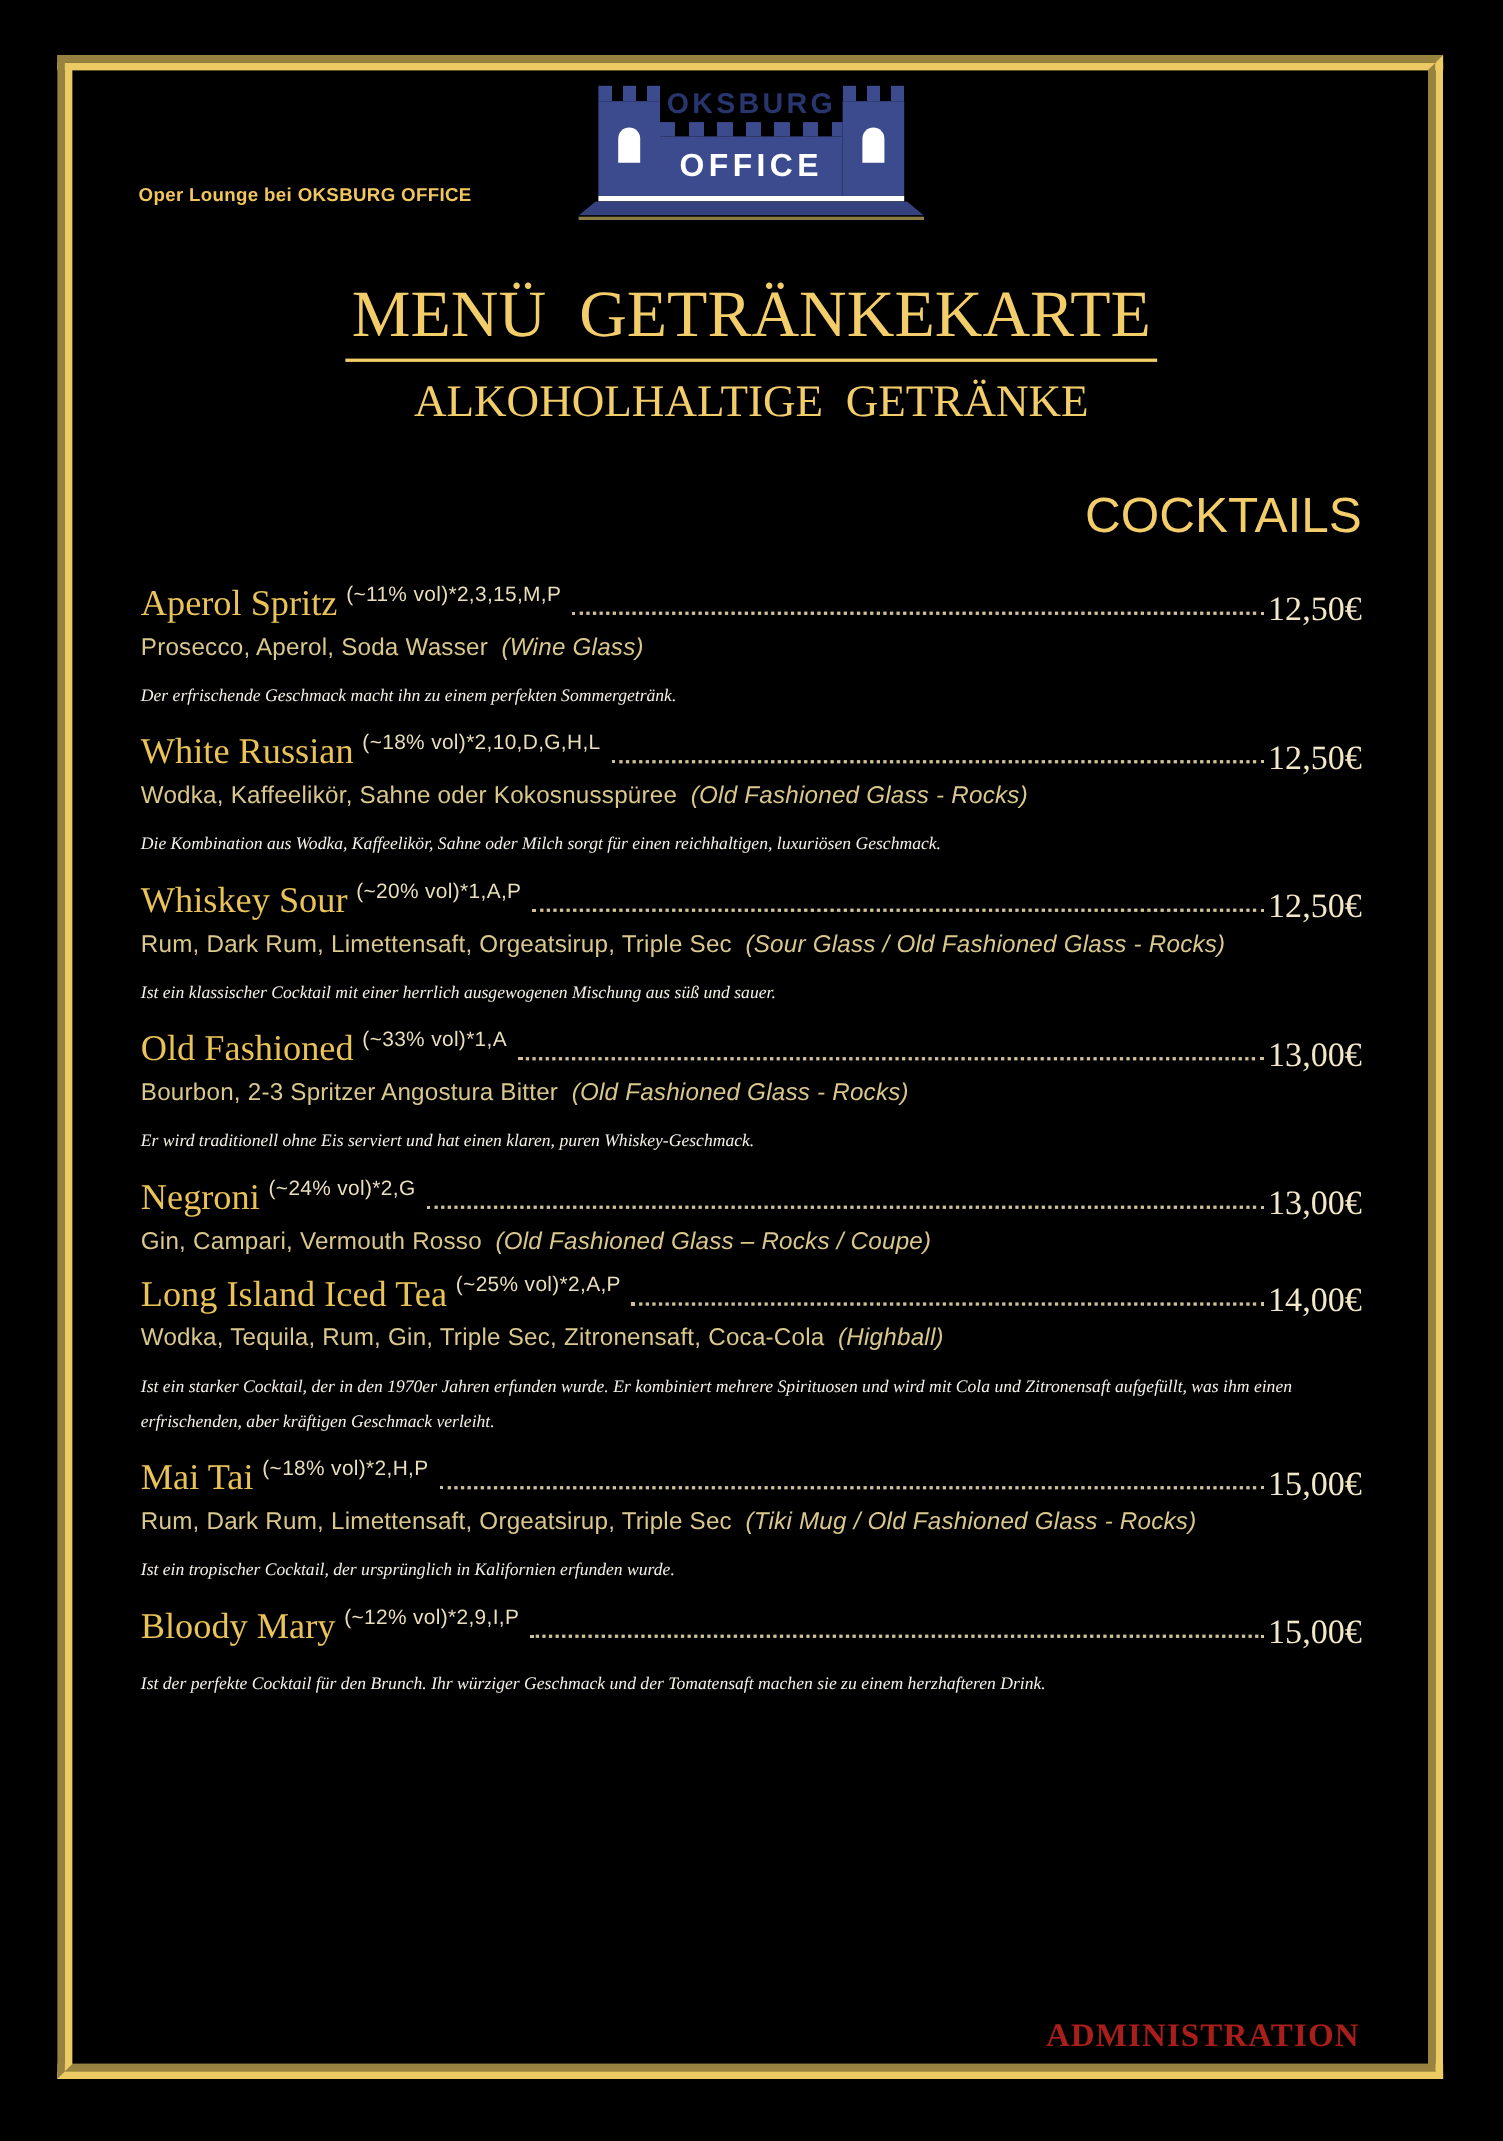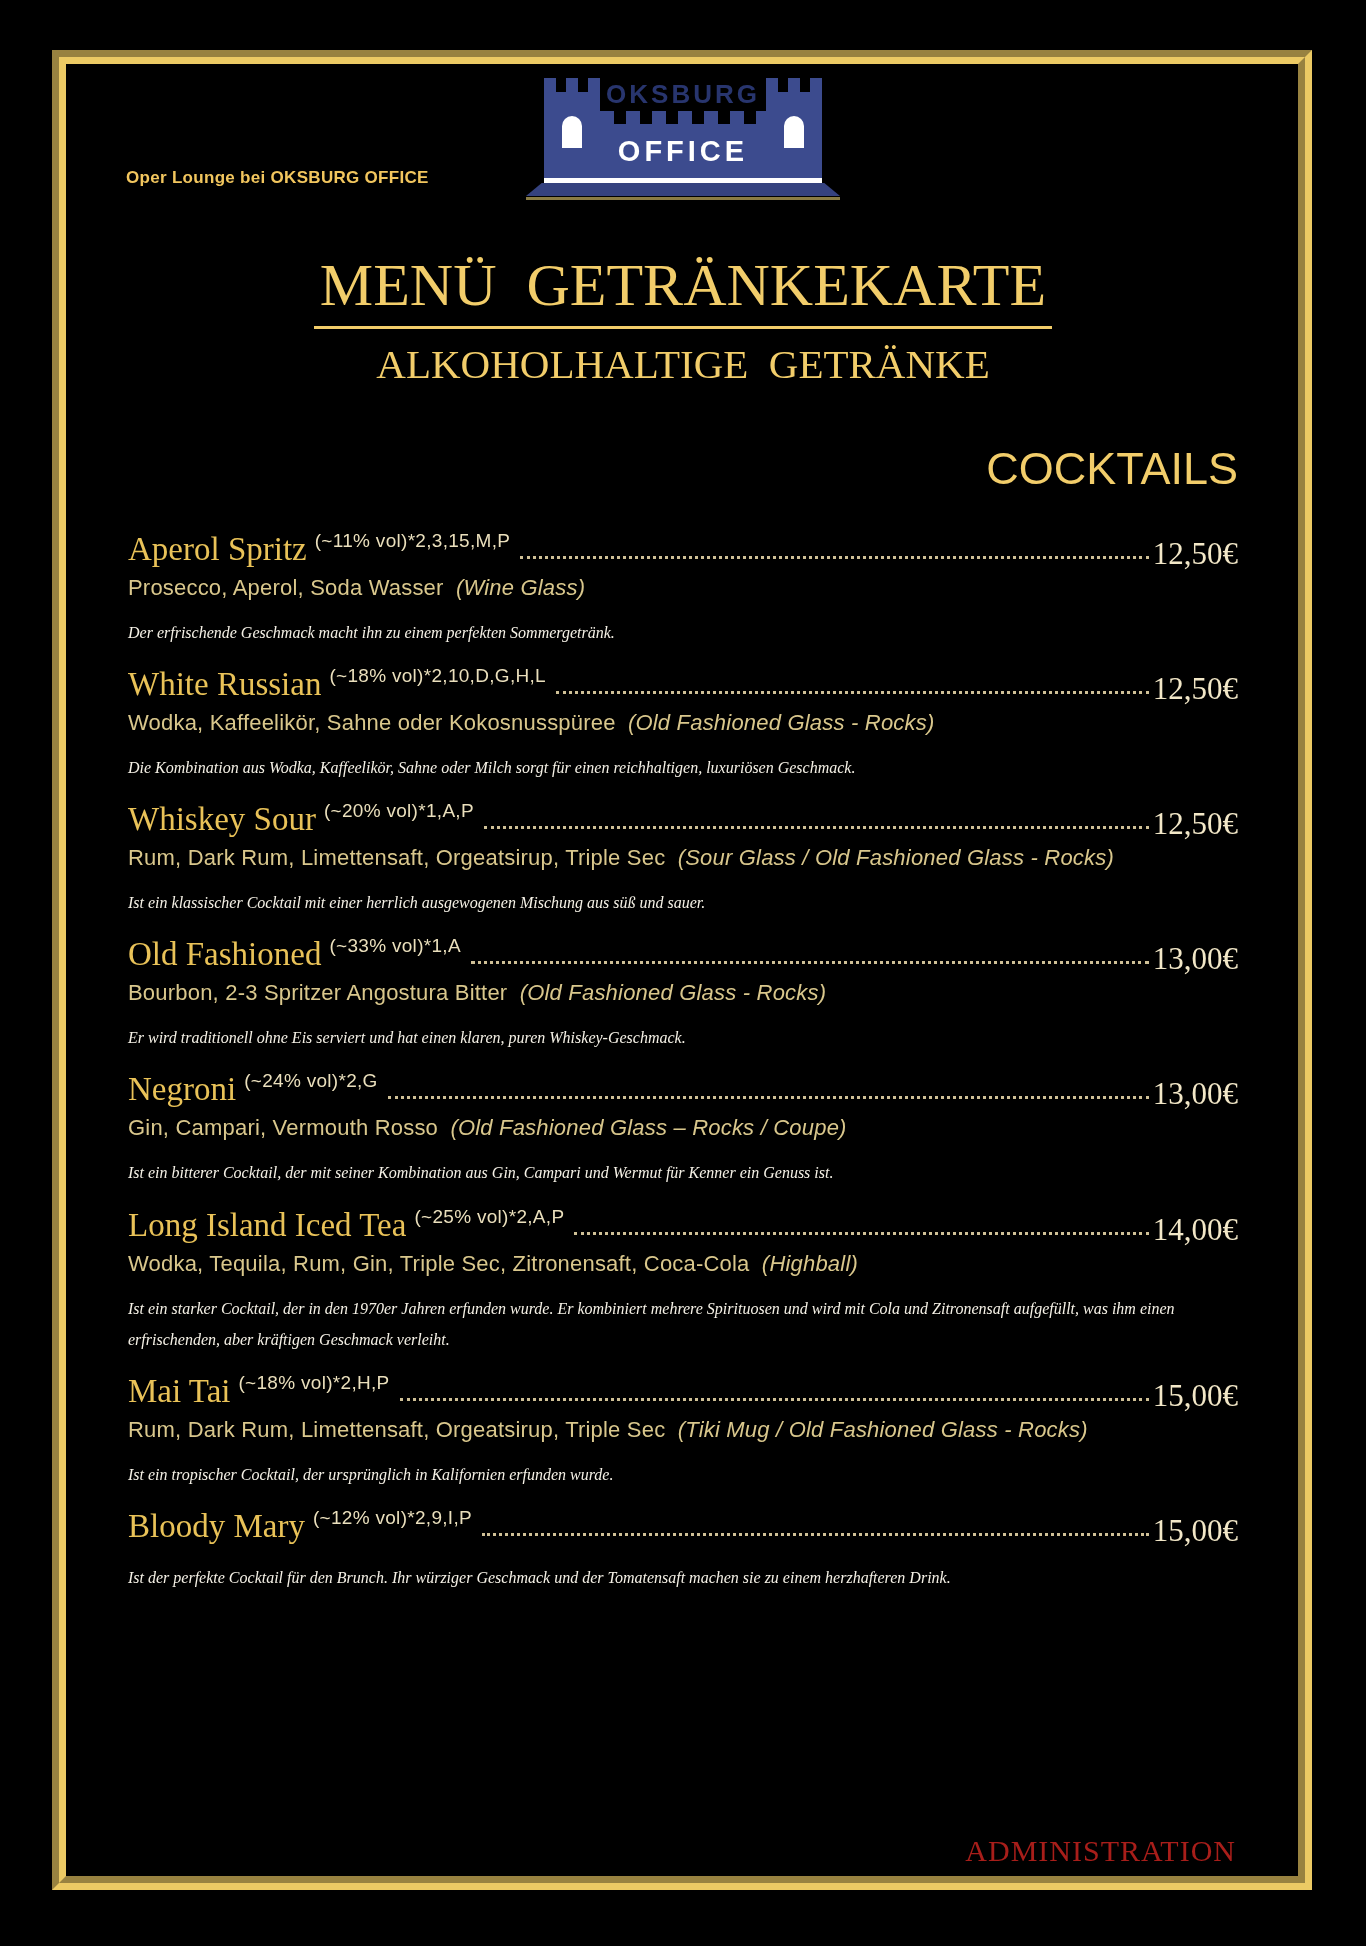--- a/index.html
+++ b/index.html
@@ -99,21 +99,21 @@
   }
   .glass{font-style:italic;margin-left:6px;}
   .item-desc{
     margin-top:16px;
     font-family:Liberation Serif, serif;font-style:italic;
     font-size:16px;color:var(--desc-white,#f5f1e6);line-height:1.95;
   }
   
   .admin{
     position:absolute;right:130px;top:1834px;
-    font-family:"Liberation Serif",serif;font-size:30px;font-weight:normal;
+    font-family:"Liberation Serif",serif;font-size:30px;font-weight:bold;
     color:var(--admin-red,#a81e1a);letter-spacing:1px;
   }
 </style>
 </head>
 <body>
 
 <div class="frame"></div>
 
 <div class="venue">Oper Lounge bei OKSBURG OFFICE</div>
 
@@ -209,21 +209,20 @@
     <div class="item-row">
       <span class="item-name">Negroni</span>
       <span class="item-sup">(~24% vol)*2,G</span>
       <span class="leader"></span>
       <span class="item-price">13,00€</span>
     </div>
     <div class="item-ingredients">
       <span>Gin, Campari, Vermouth Rosso</span>
       <span class="glass">(Old Fashioned Glass – Rocks / Coupe)</span>
     </div>
-    <div class="item-desc">Ist ein bitterer Cocktail, der mit seiner Kombination aus Gin, Campari und Wermut für Kenner ein Genuss ist.</div>
   </div>
 
   <div class="item">
     <div class="item-row">
       <span class="item-name">Long Island Iced Tea</span>
       <span class="item-sup">(~25% vol)*2,A,P</span>
       <span class="leader"></span>
       <span class="item-price">14,00€</span>
     </div>
     <div class="item-ingredients">

